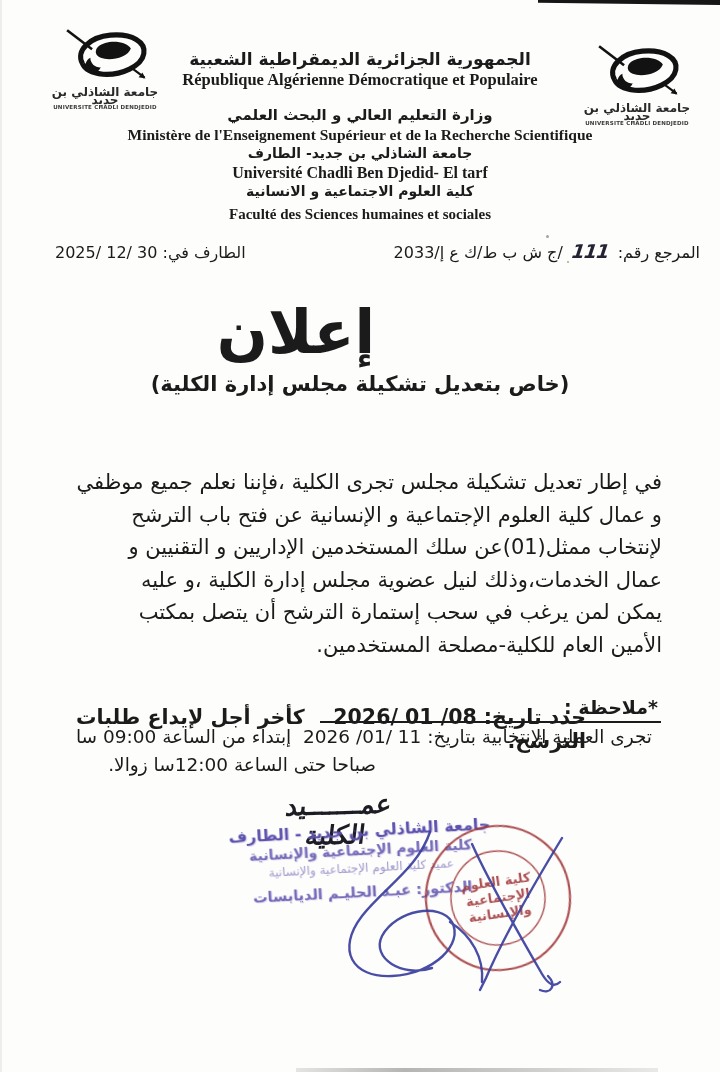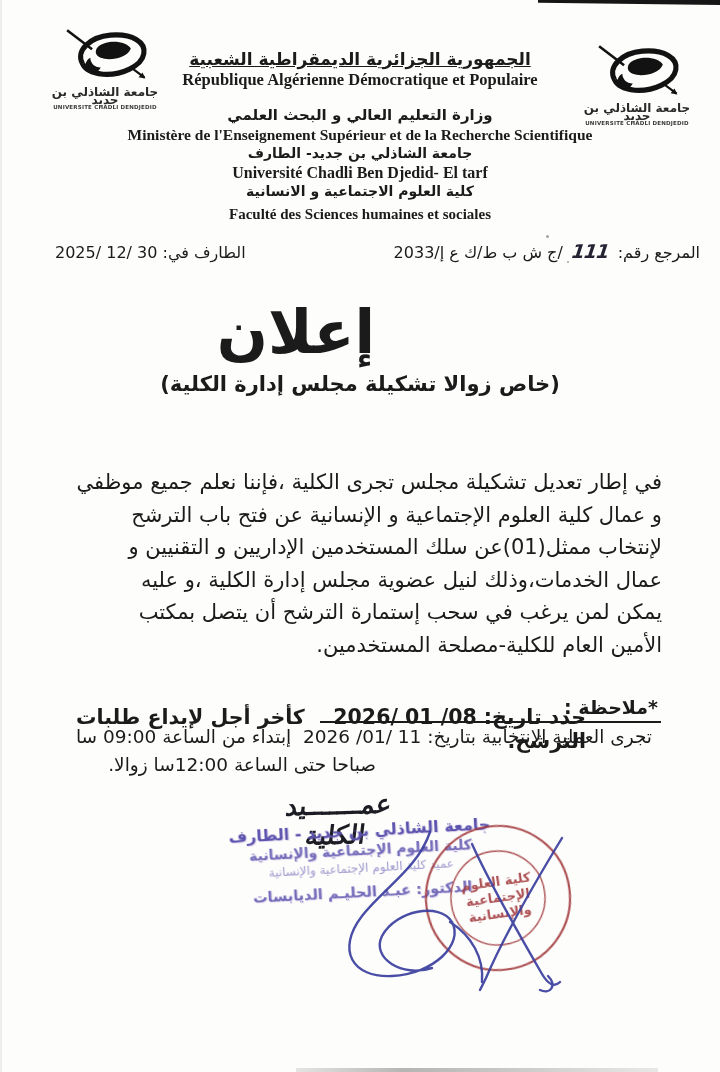--- a/index.html
+++ b/index.html
@@ -22,21 +22,21 @@
   
   .logo{position:absolute;width:118px;text-align:center;}
   .logo.left{left:46px;top:26px;}
   .logo.right{left:578px;top:42px;}
   .logo svg{display:block;margin:0 auto;}
   .logo .cap-ar{font-size:12px;font-weight:bold;line-height:8px;color:#2a2a2a;}
   .logo .cap-fr{font-size:5.5px;font-weight:bold;letter-spacing:.2px;line-height:7px;color:#3a3a3a;direction:ltr;}
 
   
   .header{position:absolute;top:48px;left:80px;width:560px;text-align:center;}
-  .h-ar1{font-size:17px;font-weight:bold;line-height:22px;text-decoration:underline;}
+  .h-ar1{font-size:17px;font-weight:bold;line-height:22px;}
   .h-fr1{font-family:"Liberation Serif", serif;font-weight:bold;font-size:16.5px;line-height:20px;direction:ltr;}
   .h-gap{height:15px;}
   .h-ar2{font-size:15px;font-weight:bold;line-height:20px;}
   .h-fr2{font-family:"Liberation Serif", serif;font-weight:bold;font-size:15.5px;line-height:19px;direction:ltr;white-space:nowrap;}
   .h-ar3{font-size:14px;font-weight:bold;line-height:19px;}
   .h-fr3{font-family:"Liberation Serif", serif;font-weight:bold;font-size:16px;line-height:19px;direction:ltr;}
   .h-ar4{font-size:14px;font-weight:bold;line-height:19px;}
   .h-fr4{font-family:"Liberation Serif", serif;font-weight:bold;font-size:15px;line-height:20px;direction:ltr;margin-top:3px;}
 
   
@@ -128,21 +128,21 @@
   </div>
 
   <div class="ref-right">
     <span>المرجع رقم:</span>
     <span class="hand">111</span>
     <span>/ج ش ب ط/ك ع إ/2033</span>
   </div>
   <div class="ref-left">الطارف في: 30 /12 /2025</div>
 
   <div class="title">إعلان</div>
-  <div class="subtitle">(خاص زوالا تشكيلة مجلس إدارة الكلية)</div>
+  <div class="subtitle">(خاص بتعديل تشكيلة مجلس إدارة الكلية)</div>
 
   <div class="body-par">
     <div>في إطار تعديل تشكيلة مجلس تجرى الكلية ،فإننا نعلم جميع موظفي</div>
     <div>و عمال كلية العلوم الإجتماعية و الإنسانية عن فتح باب الترشح</div>
     <div>لإنتخاب ممثل(01)عن سلك المستخدمين الإداريين و التقنيين و</div>
     <div>عمال الخدمات،وذلك لنيل عضوية مجلس إدارة الكلية ،و عليه</div>
     <div>يمكن لمن يرغب في سحب إستمارة الترشح أن يتصل بمكتب</div>
     <div>الأمين العام للكلية-مصلحة المستخدمين.</div>
   </div>
 

